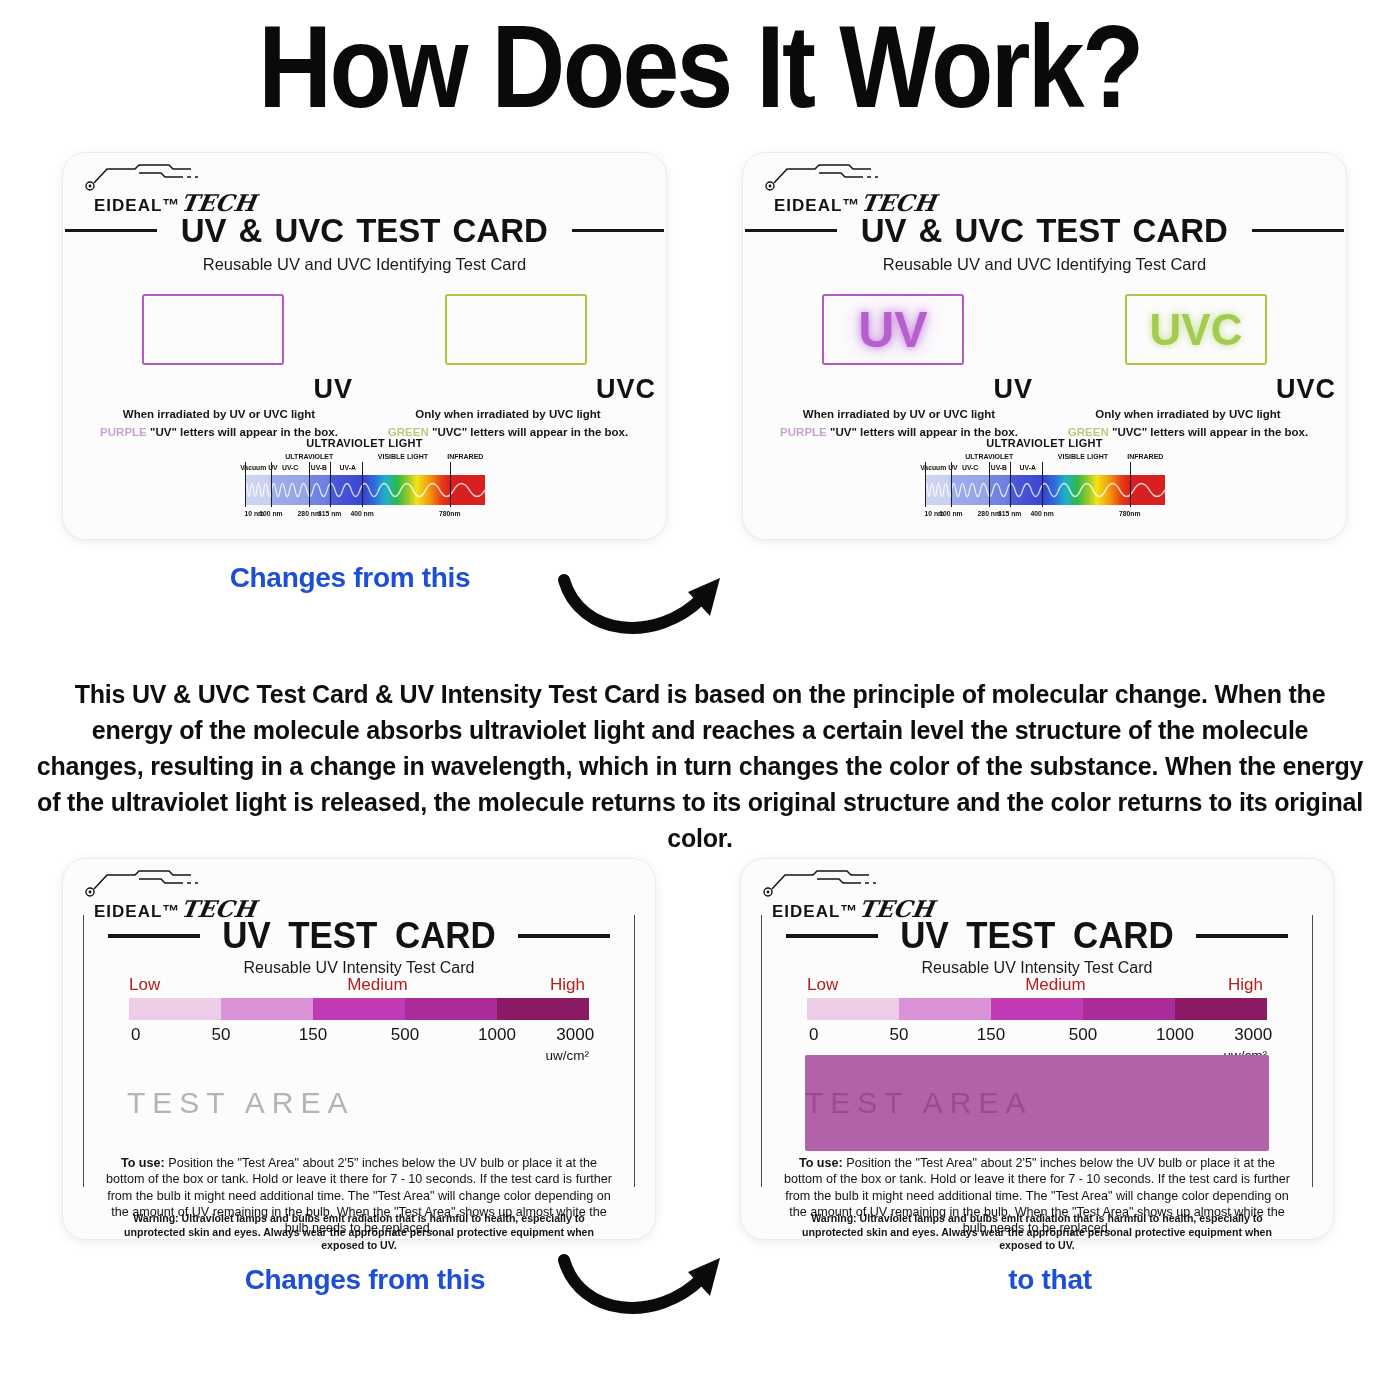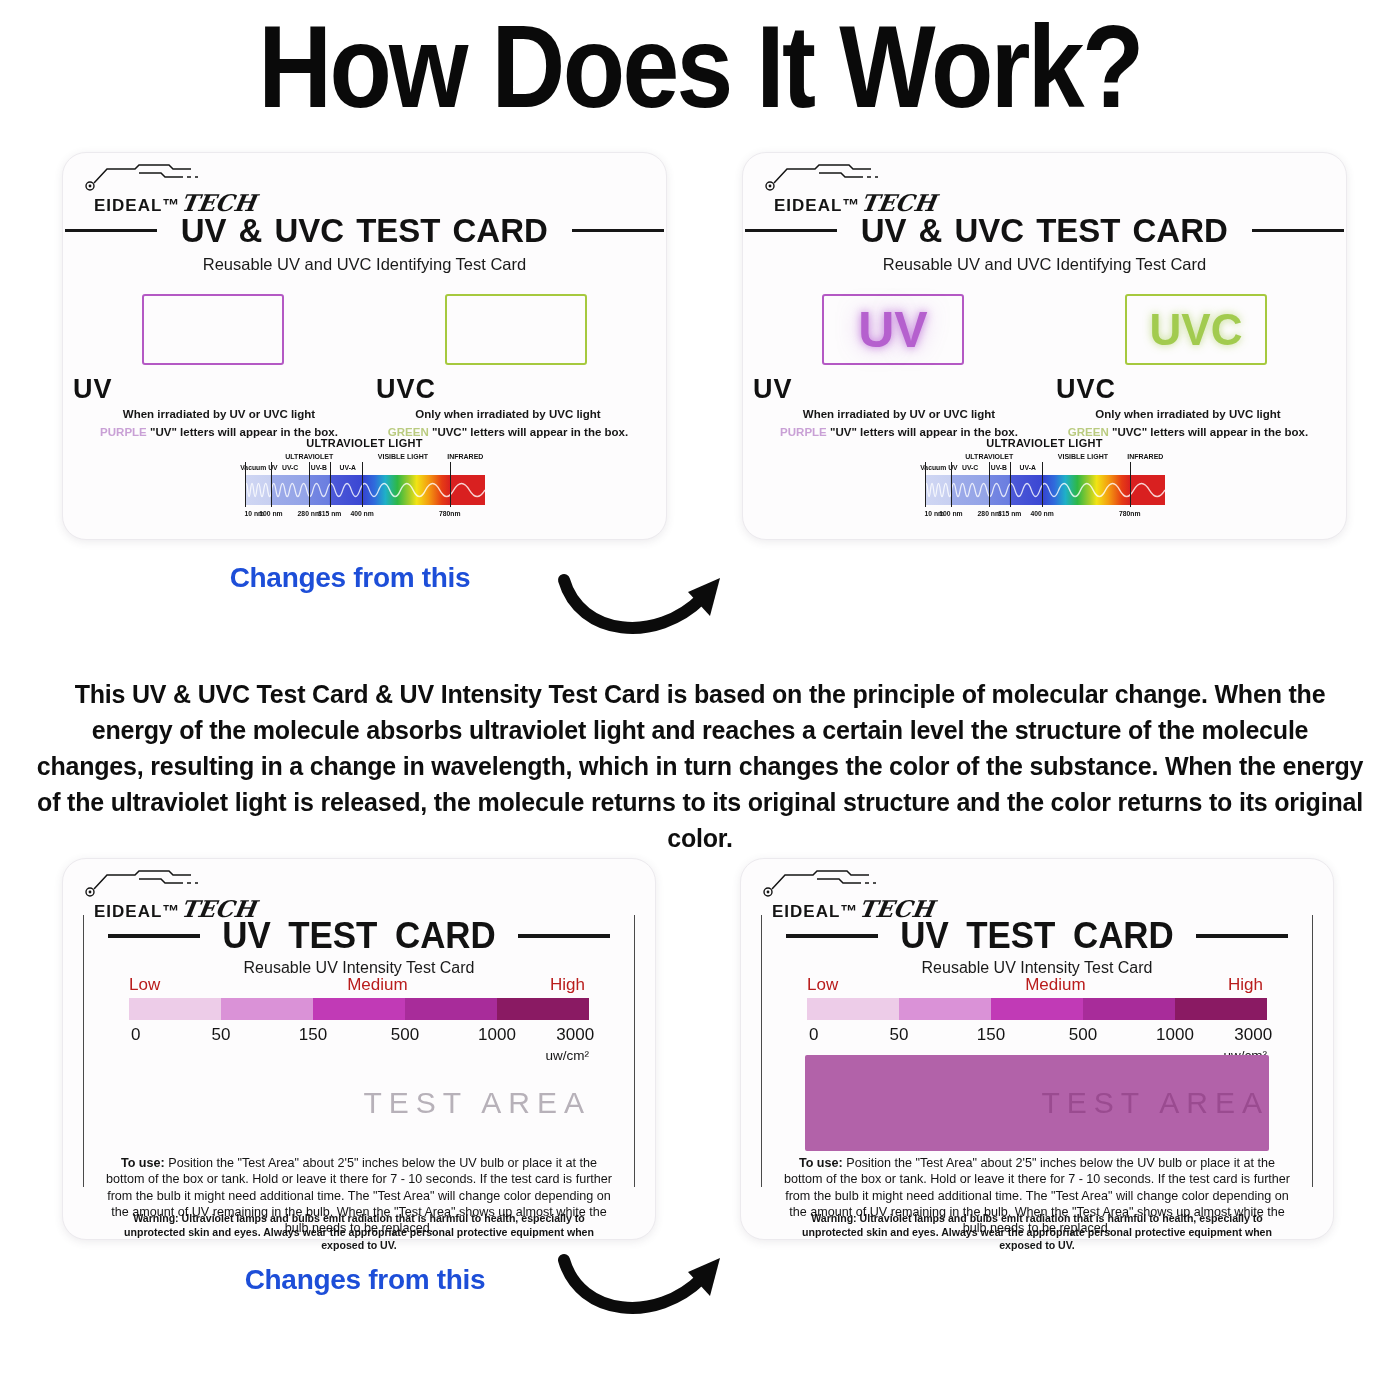--- a/index.html
+++ b/index.html
@@ -32,21 +32,21 @@
   .top-card .title-row{top:58px}
   .bottom-card .title-row{top:56px}
   .hline{width:92px;height:3.5px;background:#161616}
   .card h2{margin:0;font-size:34px;font-weight:800;letter-spacing:0;word-spacing:3px;transform:scaleX(.97);color:#121212}
   .bottom-card h2{font-size:36px;word-spacing:8px}
   .card-subtitle{position:absolute;width:100%;text-align:center;font-weight:500;color:#1a1a1a}
   .top-card .card-subtitle{top:102px;font-size:16.5px}
   .bottom-card .card-subtitle{top:100px;font-size:16px}
 
   
-  .box-col{position:absolute;top:141px;width:280px;text-align:left}
+  .box-col{position:absolute;top:141px;width:280px;text-align:right}
   .box-col.left{left:10px}
   .box-col.right{right:10px}
   .ind-box{width:138px;height:67px;margin:0 auto;border-radius:3px;display:flex;align-items:center;justify-content:center}
   .uv-box{border:2.5px solid #b459c4}
   .uvc-box{border:2.5px solid #a6c93e}
   .uv-letters{font-size:50px;font-weight:800;color:#b560ce;line-height:1;
     text-shadow:0 0 9px rgba(186,105,214,.85),0 0 22px rgba(186,105,214,.5)}
   .uvc-letters{font-size:44px;font-weight:800;color:#a2cb4f;line-height:1;
     text-shadow:0 0 8px rgba(170,205,90,.7)}
   .box-label{margin-top:9px;font-size:27px;font-weight:700;letter-spacing:1px}
@@ -103,21 +103,21 @@
   .s1{background:#edcce8}.s2{background:#da92d7}.s3{background:#c13ab6}.s4{background:#a82c9a}.s5{background:#8a1a63}
   .scale-values{position:relative;height:20px;margin-top:5px;font-size:17px;color:#141414}
   .scale-values span{position:absolute;transform:translateX(-50%)}
   .scale-values .v0{left:2px;transform:none}
   .scale-values .v1{left:20%}
   .scale-values .v2{left:40%}
   .scale-values .v3{left:60%}
   .scale-values .v4{left:80%}
   .scale-values .v5{left:97%}
   .scale-unit{margin-top:3px;text-align:right;font-size:13.5px;color:#141414}
-  .test-area{position:absolute;left:64px;top:196px;width:464px;height:96px;display:flex;align-items:center;justify-content:flex-end;border-radius:2px}
+  .test-area{position:absolute;left:64px;top:196px;width:464px;height:96px;display:flex;align-items:center;justify-content:flex-start;border-radius:2px}
   .test-area span{font-size:30px;letter-spacing:7px;color:#b7b1b9}
   .filled .test-area{background:#b262a9}
   .filled .test-area span{color:#9a4b90}
   .to-use{position:absolute;left:38px;right:38px;top:296px;margin:0;font-size:12.6px;line-height:1.3;text-align:center;color:#141414}
   .warning{position:absolute;left:46px;right:46px;top:353px;margin:0;font-size:10.6px;line-height:1.28;text-align:center;font-weight:600;color:#141414}
 </style>
 </head>
 <body>
 
 <div class="page">
@@ -368,14 +368,15 @@
     <p class="warning"><b>Warning:</b> <span>Ultraviolet lamps and bulbs emit radiation that is harmful to health, especially to unprotected skin and eyes. Always wear the appropriate personal protective equipment when exposed to UV.</span></p>
   </section>
 
   <div class="caption c-bl">Changes from this</div>
   <div class="arrow a2">
     <svg width="175" height="80" viewBox="0 0 175 80">
       <path d="M12,10 C28,66 104,74 150,28" fill="none" stroke="#0b0b0b" stroke-width="12" stroke-linecap="round"></path>
       <polygon points="168,8 136,22 158,46" fill="#0b0b0b"></polygon>
     </svg>
   </div>
+  <div class="caption c-br">to that</div>
 
 </div>
 
 </body></html>

